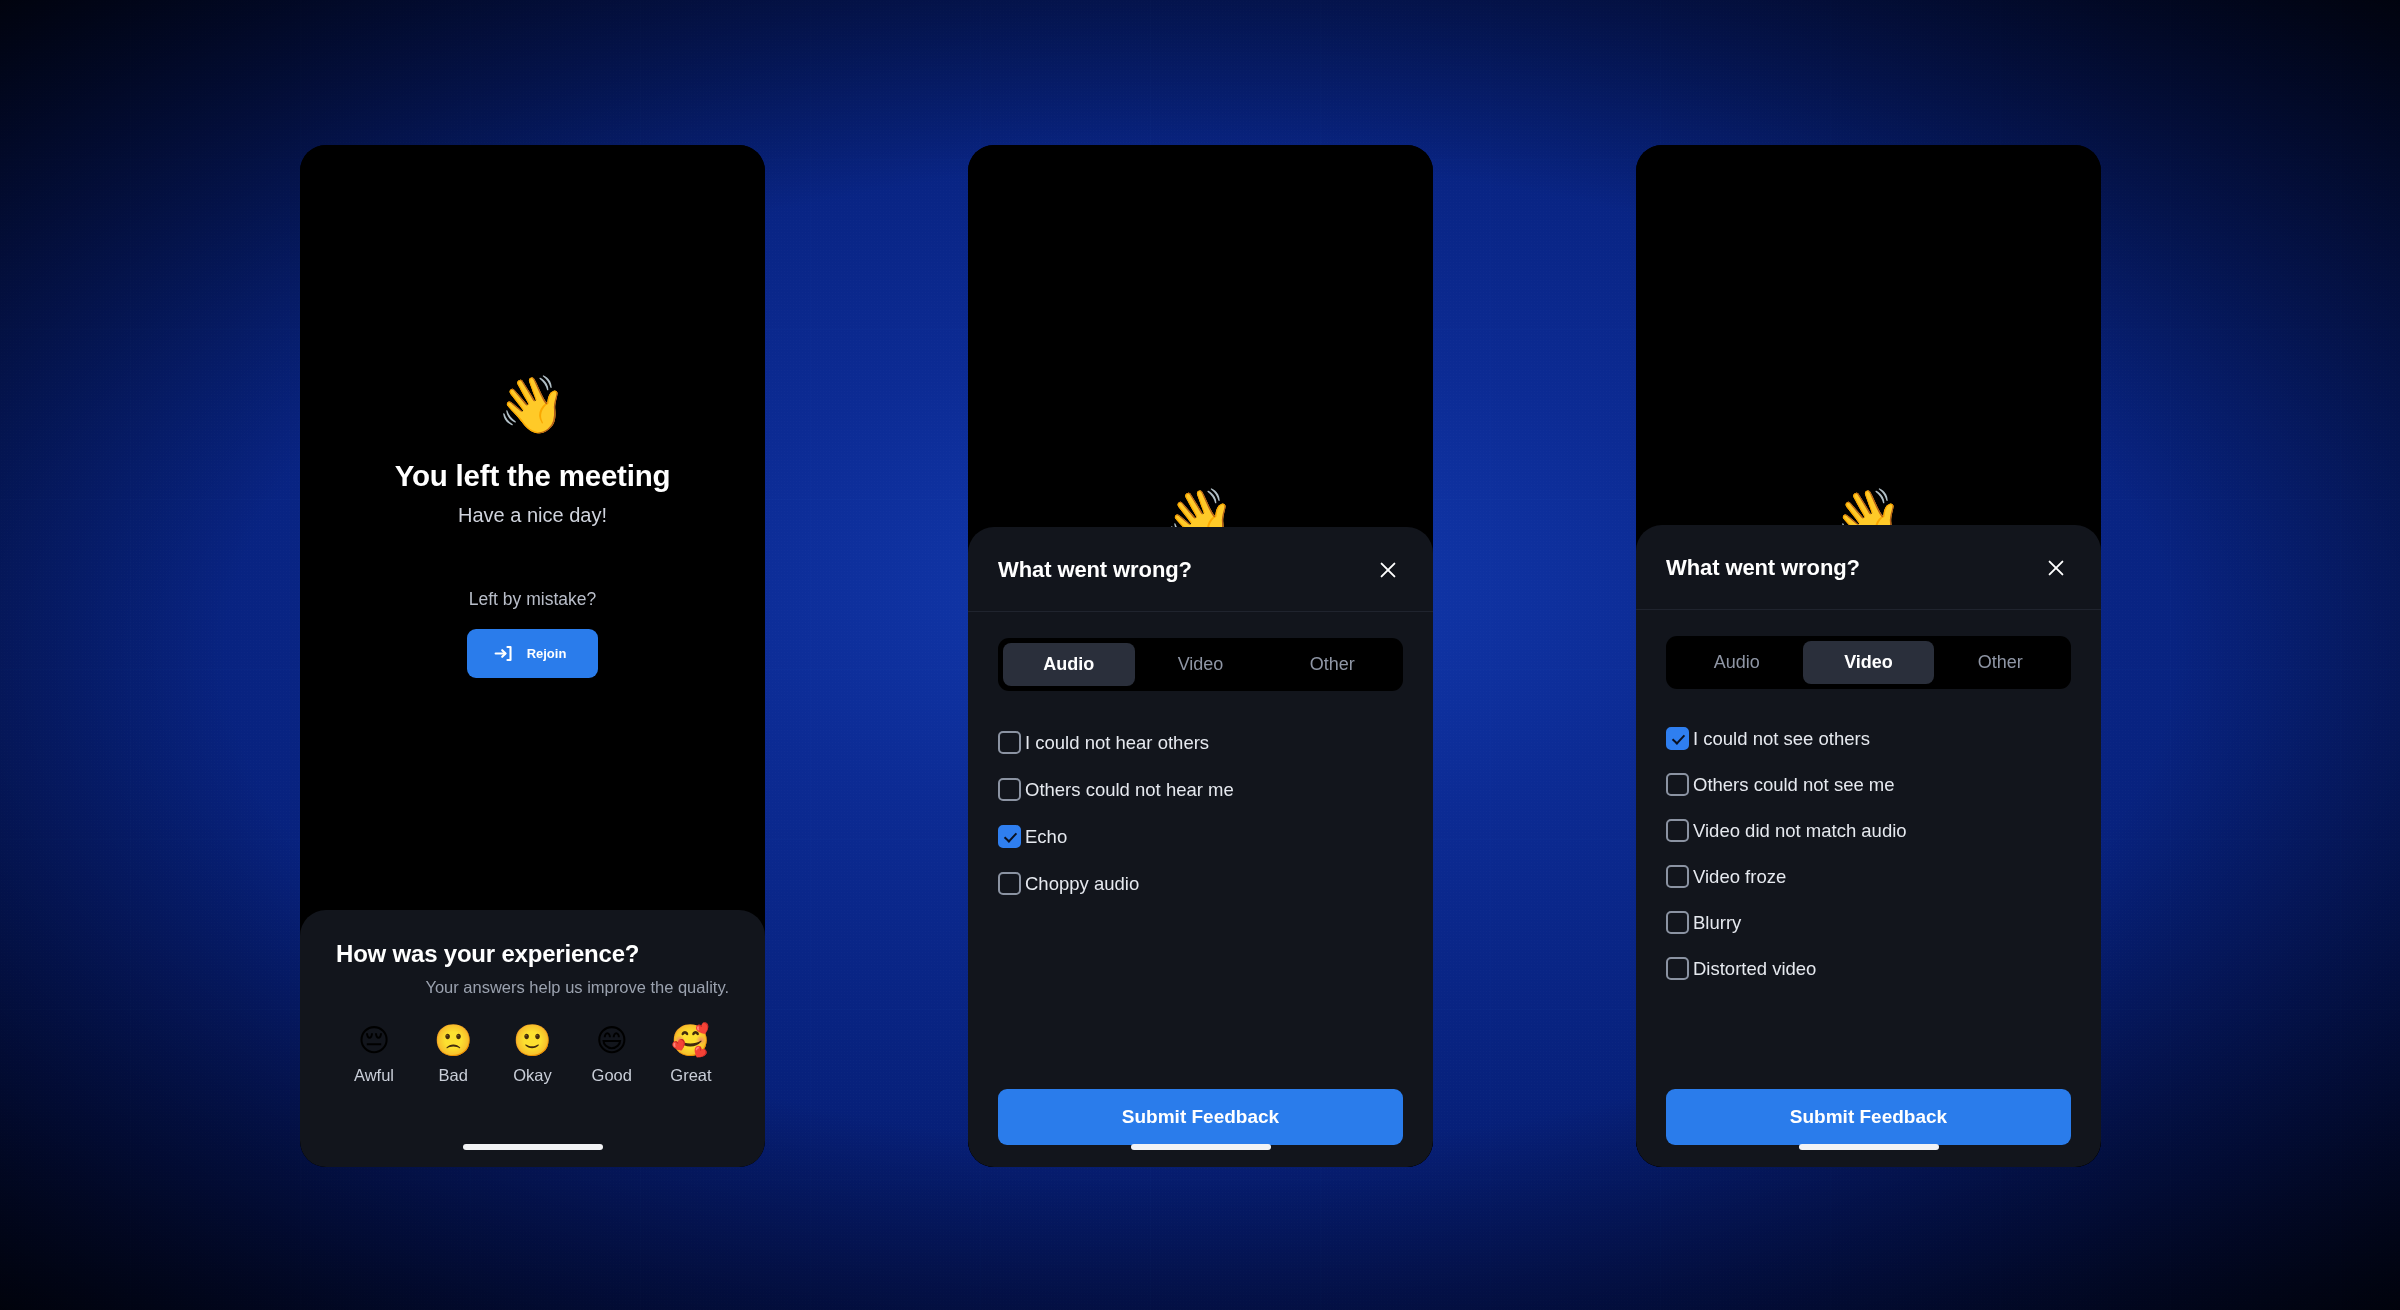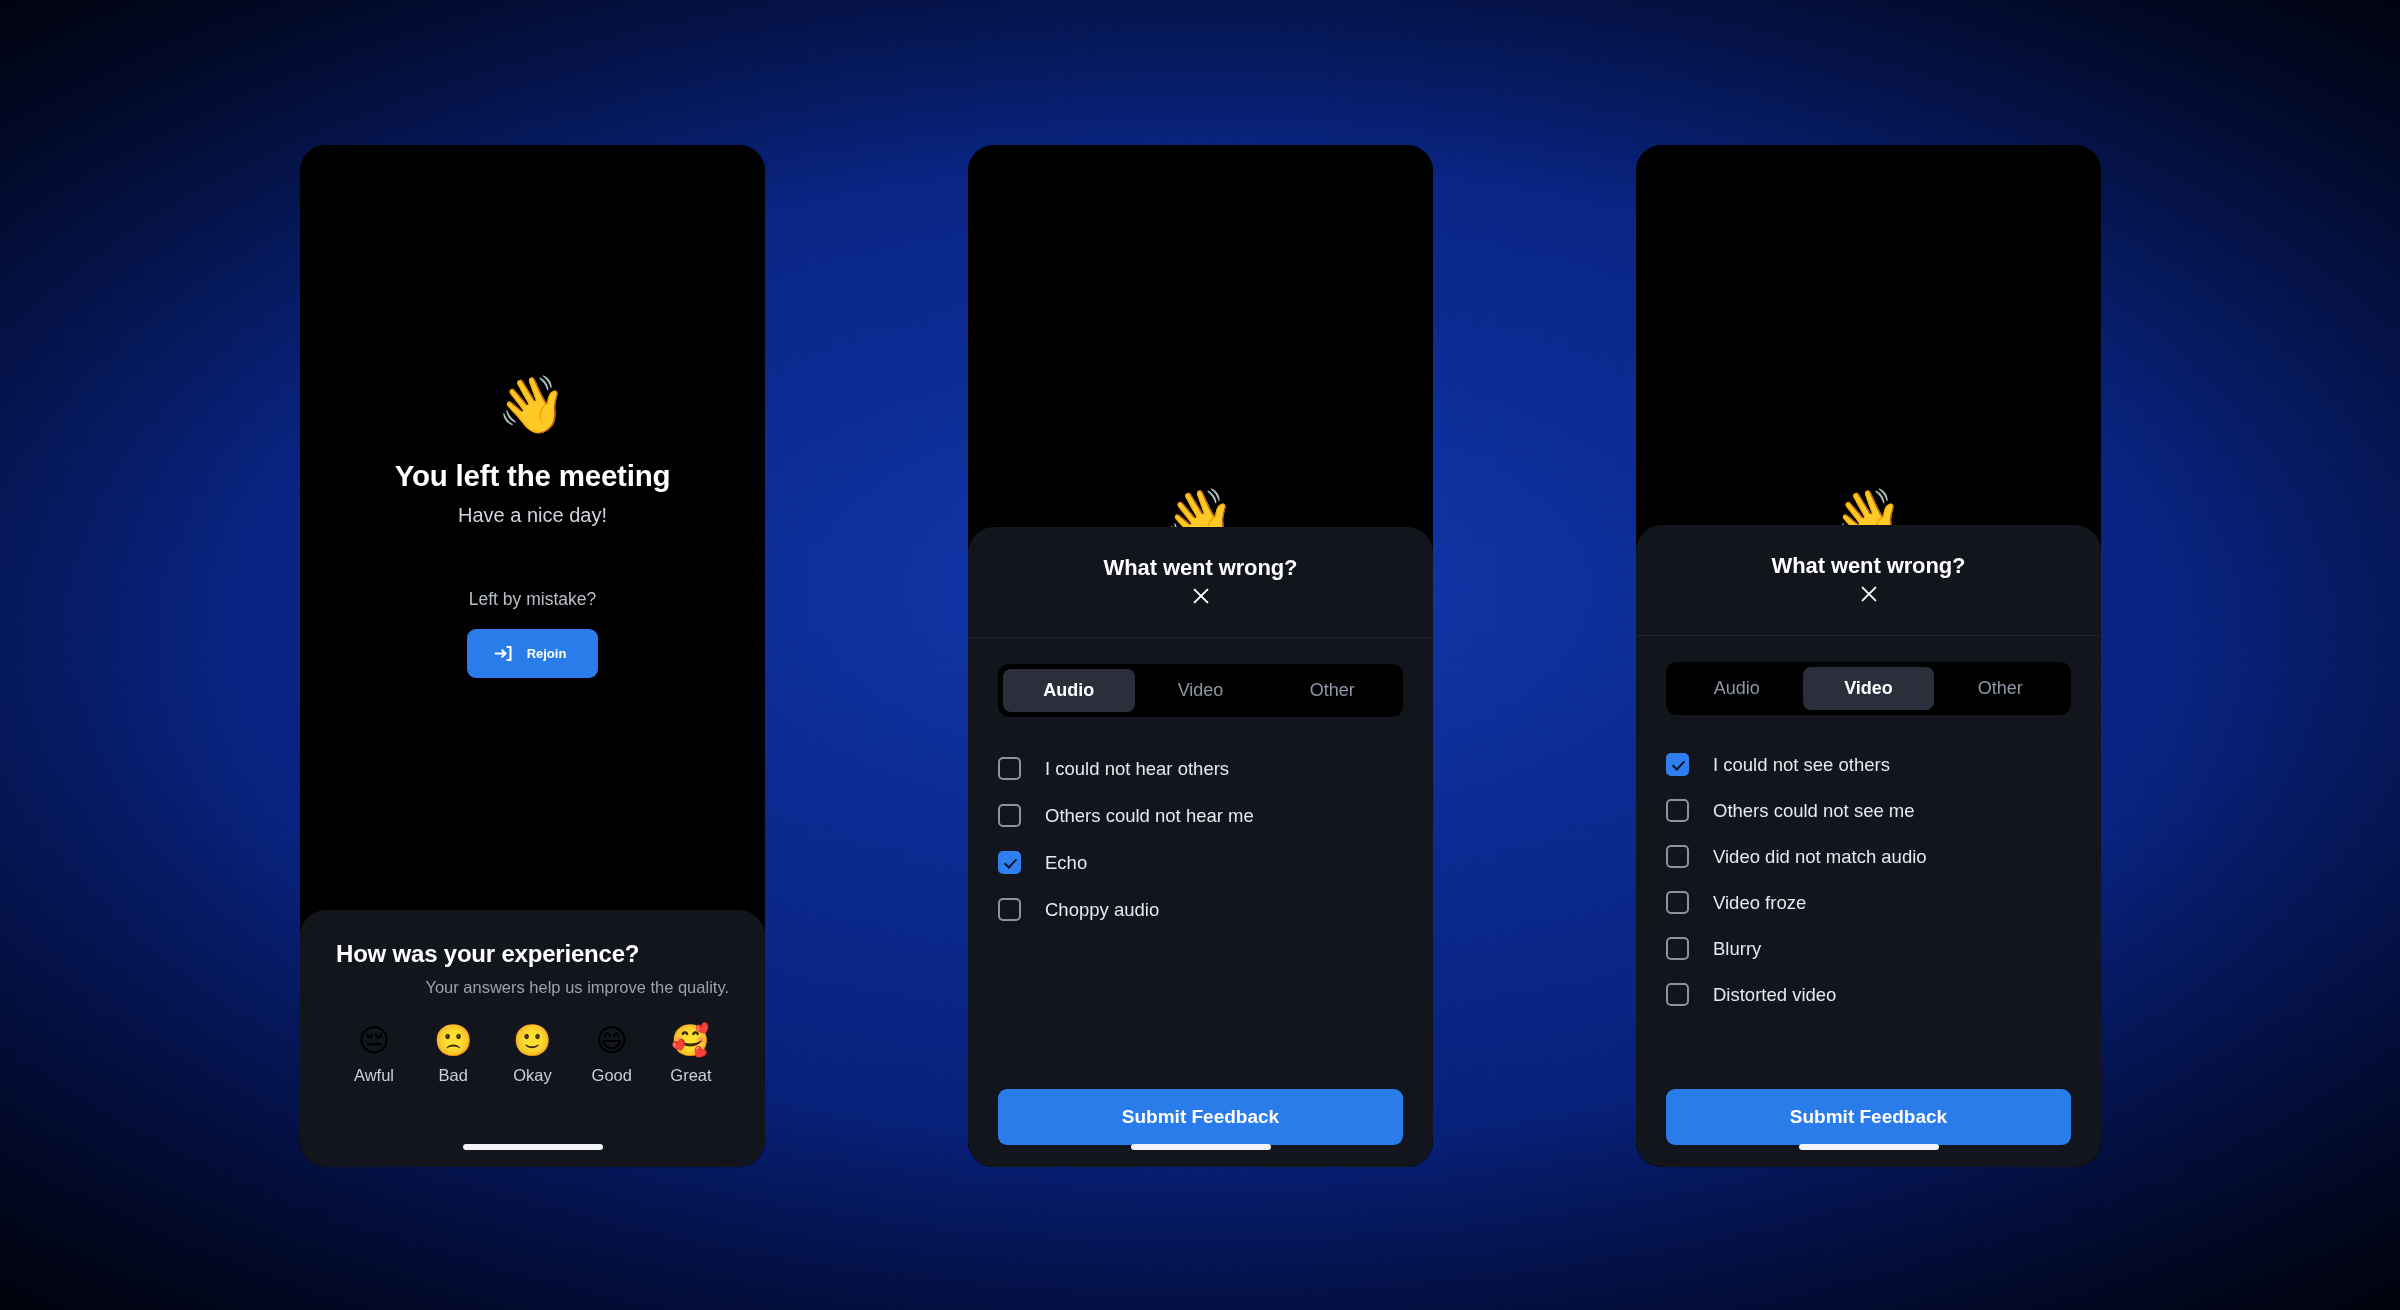--- a/index.html
+++ b/index.html
@@ -206,21 +206,20 @@
   }
   #phone-2 .sheet { height: 640px; }
   #phone-3 .sheet { height: 642px; }
 
   .sheet-header {
     display: flex;
     align-items: center;
     justify-content: space-between;
     padding: 28px 30px 26px 30px;
     border-bottom: 1px solid #20242e;
-    flex-direction: column;
   }
   .sheet-title {
     color: #ffffff;
     font-size: 22px;
     font-weight: bold;
     letter-spacing: -.1px;
   }
   .close-btn {
     background: none;
     border: none;
@@ -262,21 +261,21 @@
     font-weight: bold;
   }
 
   .options { display: flex; flex-direction: column; }
   #phone-2 .options { gap: 24px; margin-top: 14px; }
   #phone-3 .options { gap: 23px; margin-top: 12px; }
 
   .option {
     display: flex;
     align-items: center;
-    gap: 24px;
+    gap: 4px;
     cursor: pointer;
   }
   .cbox {
     width: 23px; height: 23px;
     border-radius: 5px;
     border: 2px solid #8b93a2;
     background: transparent;
     flex: 0 0 auto;
     position: relative;
   }

